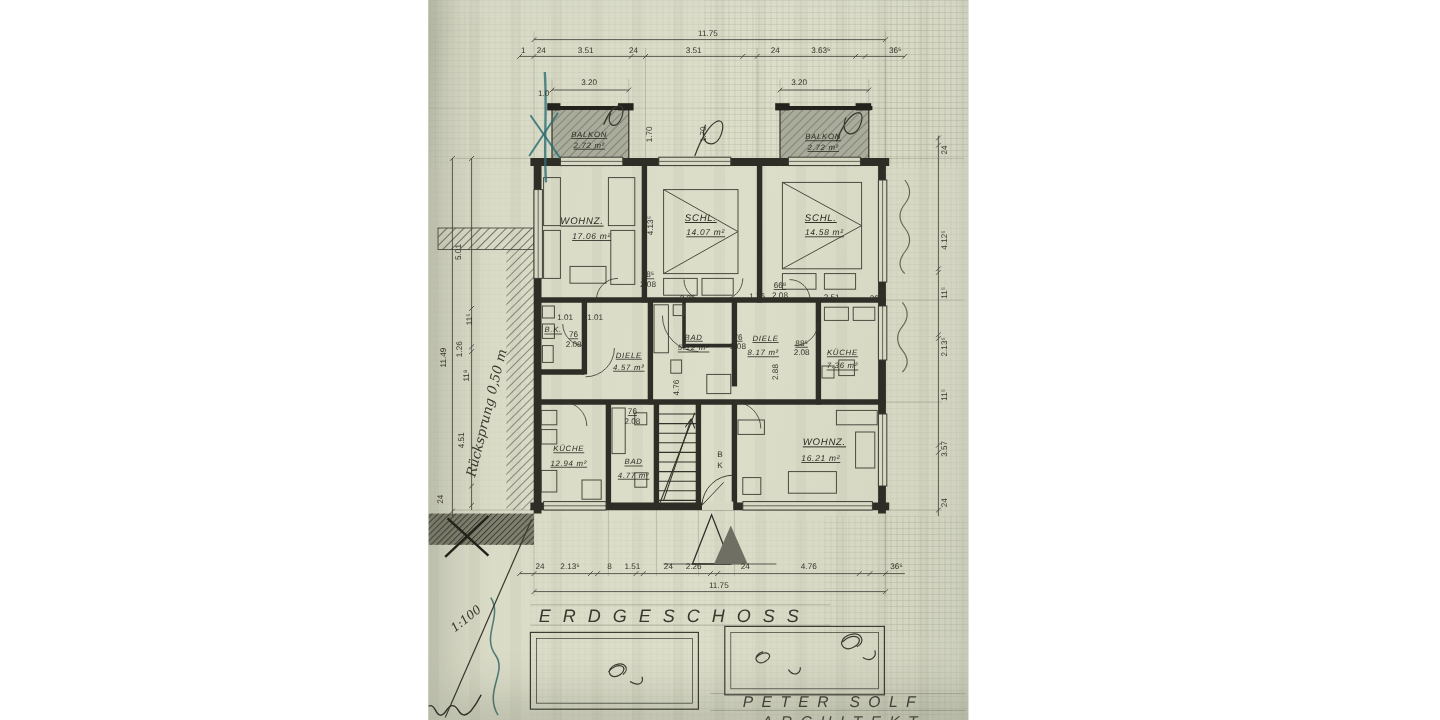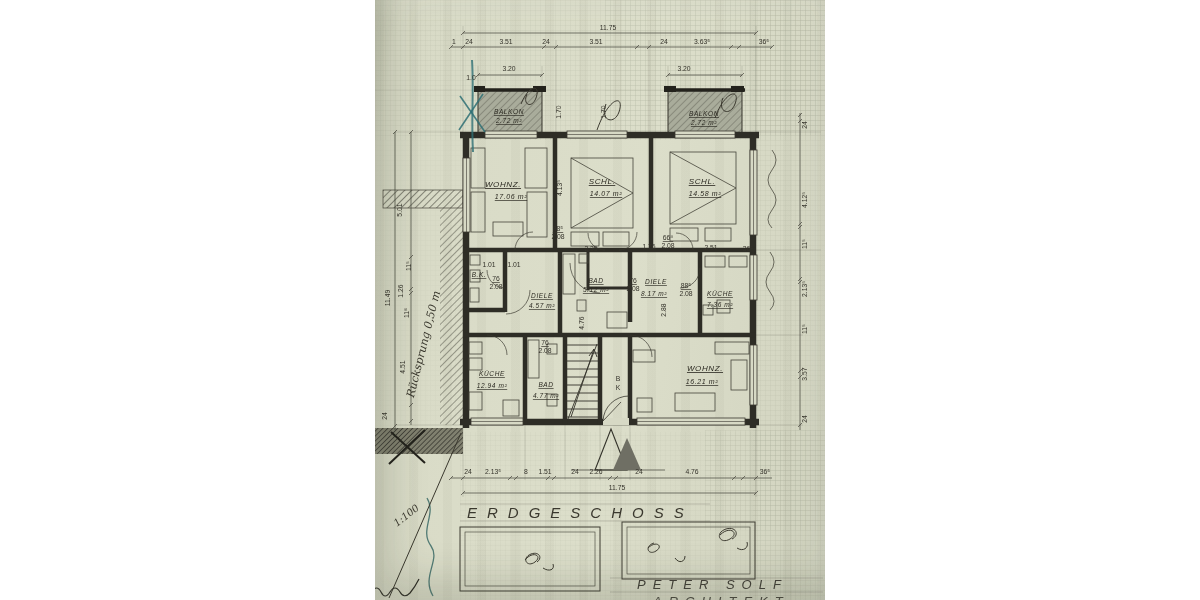--- a/index.html
+++ b/index.html
@@ -1,18 +1,18 @@
 <!DOCTYPE html>
 <html><head>
 <meta charset="utf-8">
 <style>
   html,body{margin:0;padding:0;background:#ffffff;}
   .page{position:relative;width:1200px;height:600px;background:#ffffff;overflow:hidden;
         font-family:"Liberation Sans",sans-serif;}
-  .photo{position:absolute;left:375px;top:0;width:450px;height:600px;overflow:hidden;
+  .photo{position:absolute;left:357px;top:0;width:450px;height:600px;overflow:hidden;
          background:
            repeating-linear-gradient(90deg, rgba(60,60,40,.035) 0 9px, rgba(0,0,0,0) 9px 34px),
            linear-gradient(100deg,#c8cbb6 0%,#d8dac6 5%,#dcdeca 55%,#d4d6c2 88%,#cbcEBa 100%),
            #d7d9c5;}
   .photo::after{content:"";position:absolute;inset:0;pointer-events:none;
          box-shadow:inset 14px -18px 40px rgba(40,42,28,.18), inset -6px 6px 24px rgba(250,250,240,.25);}
   svg{position:absolute;inset:0;}
   .dim{font:6.8px "Liberation Sans",sans-serif;fill:#35332b;text-anchor:middle;}
   .undl{text-decoration:underline;}
   .room{font:8px "Liberation Sans",sans-serif;font-style:italic;letter-spacing:.6px;

